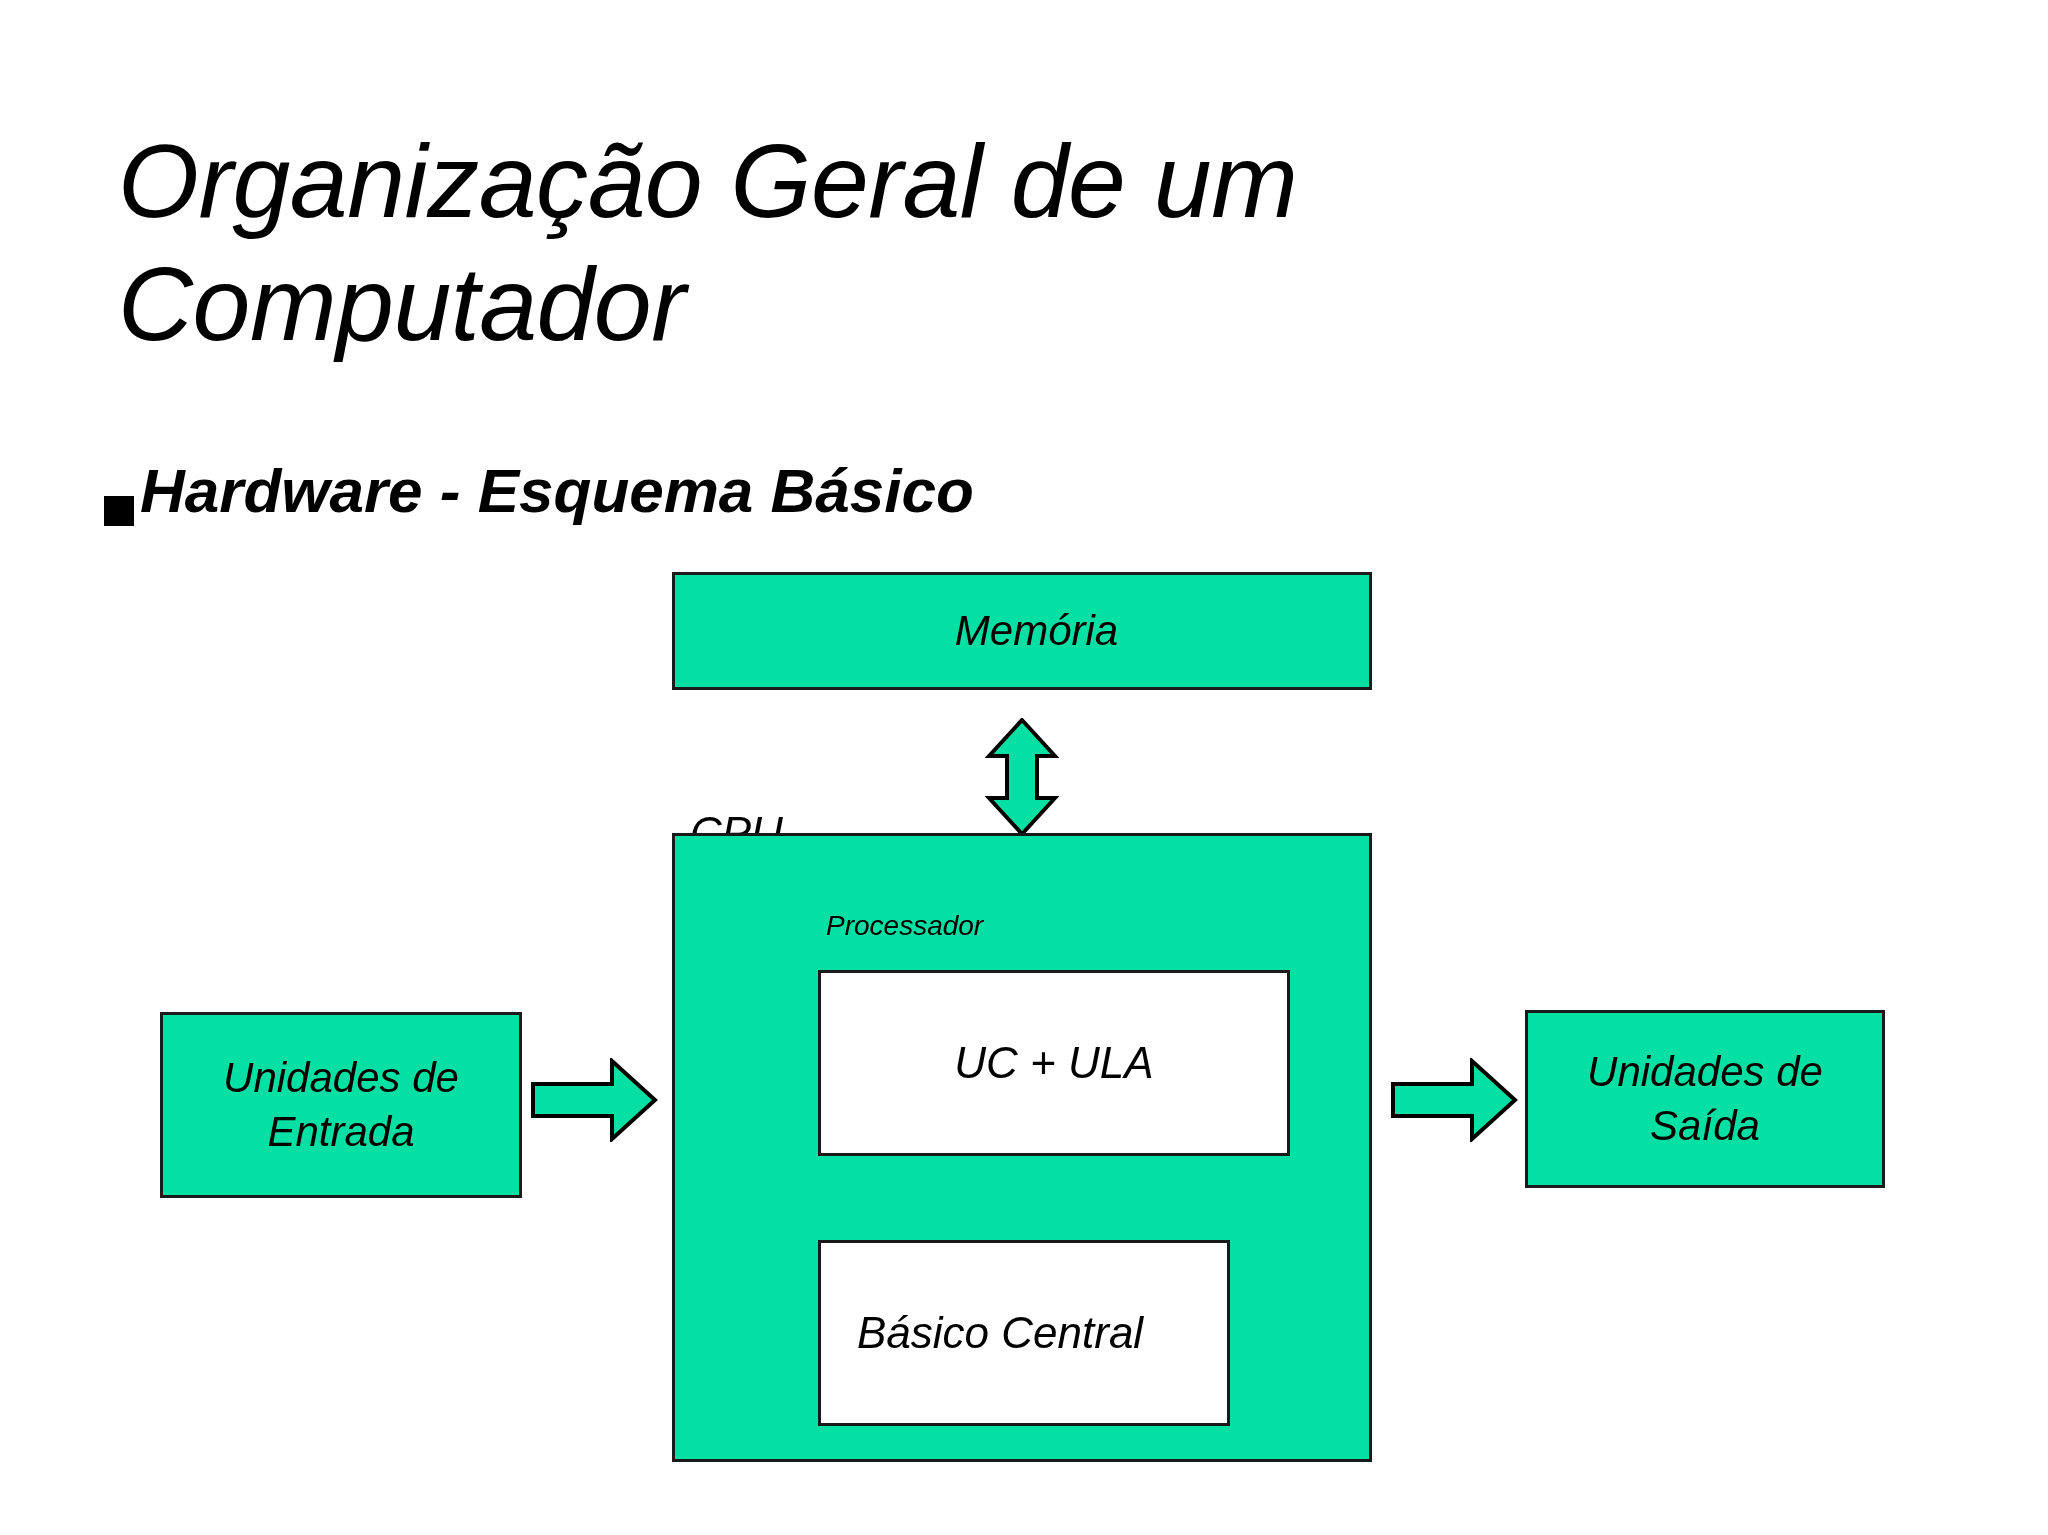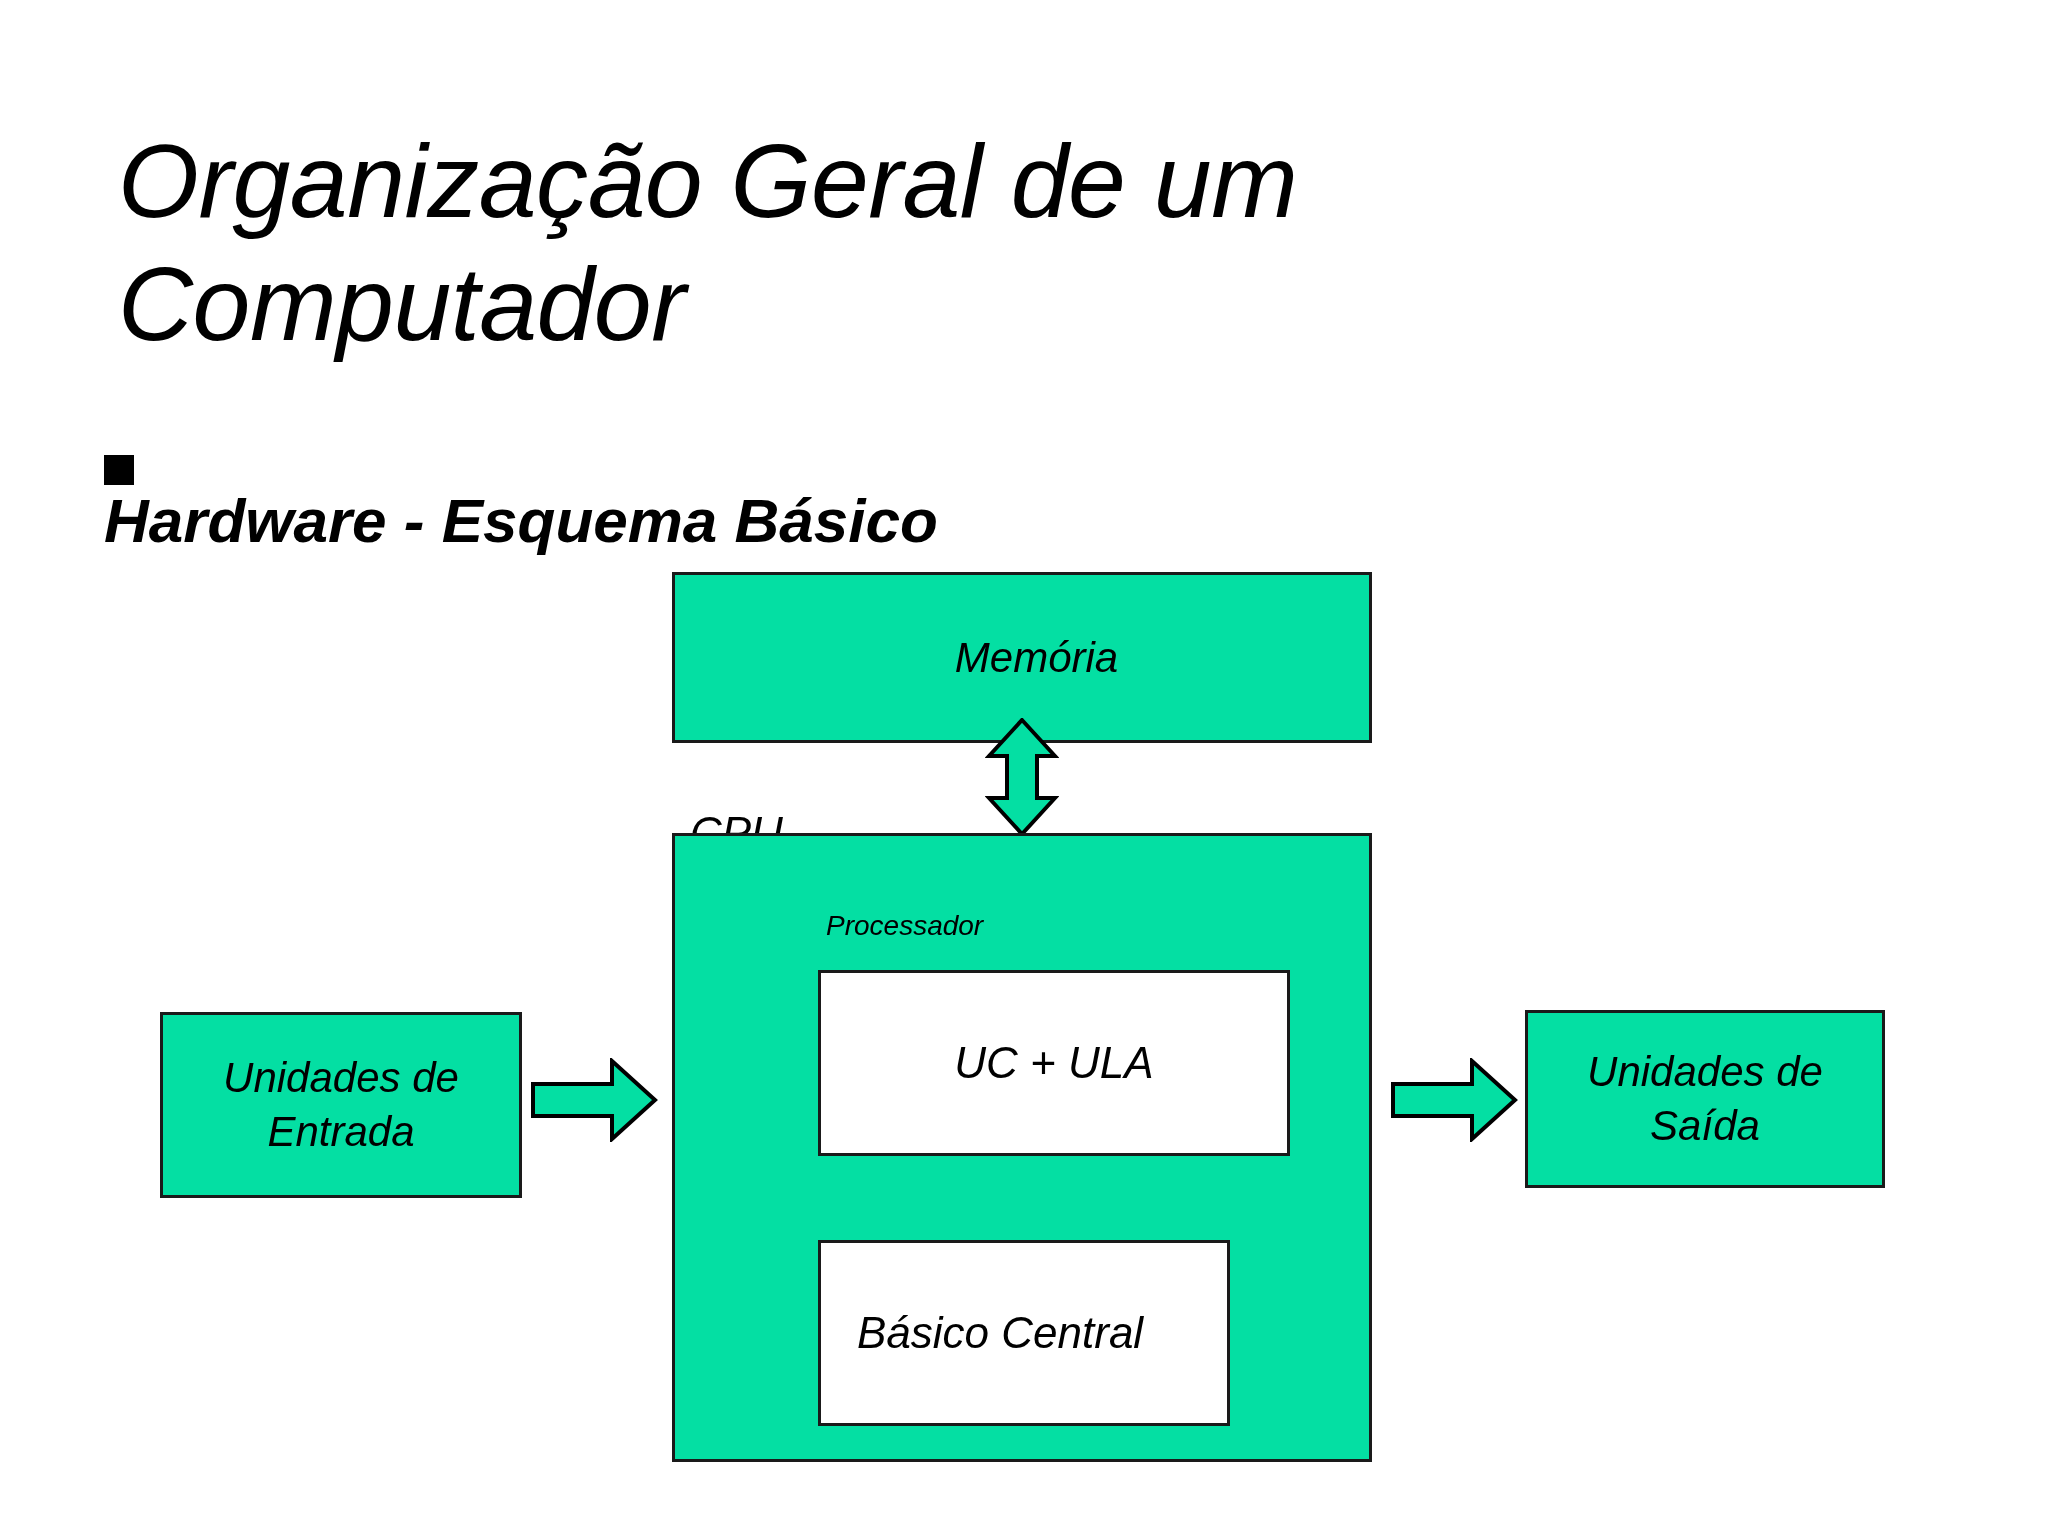--- a/index.html
+++ b/index.html
@@ -32,26 +32,25 @@
     color: #000000;
     letter-spacing: -0.5px;
   }
 
   
   #bullet-heading {
     position: absolute;
     left: 104px;
     top: 455px;
     display: flex;
-    align-items: flex-start;
+    align-items: flex-end;
     font-size: 62px;
     font-weight: bold;
     color: #000000;
     white-space: nowrap;
-    flex-direction: column;
   }
   #bullet-heading .sq-bullet {
     width: 30px;
     height: 30px;
     background: #000000;
     margin-right: 6px;
     flex: 0 0 auto;
   }
 
   
@@ -77,21 +76,21 @@
     align-items: center;
     color: #000000;
     font-size: 44px;
   }
 
   
   #box-memoria {
     left: 672px;
     top: 572px;
     width: 700px;
-    height: 171px;
+    height: 118px;
     padding-left: 29px;
   }
 
   
   #box-cpu {
     left: 672px;
     top: 833px;
     width: 700px;
     height: 629px;
     background: #04DFA3;

